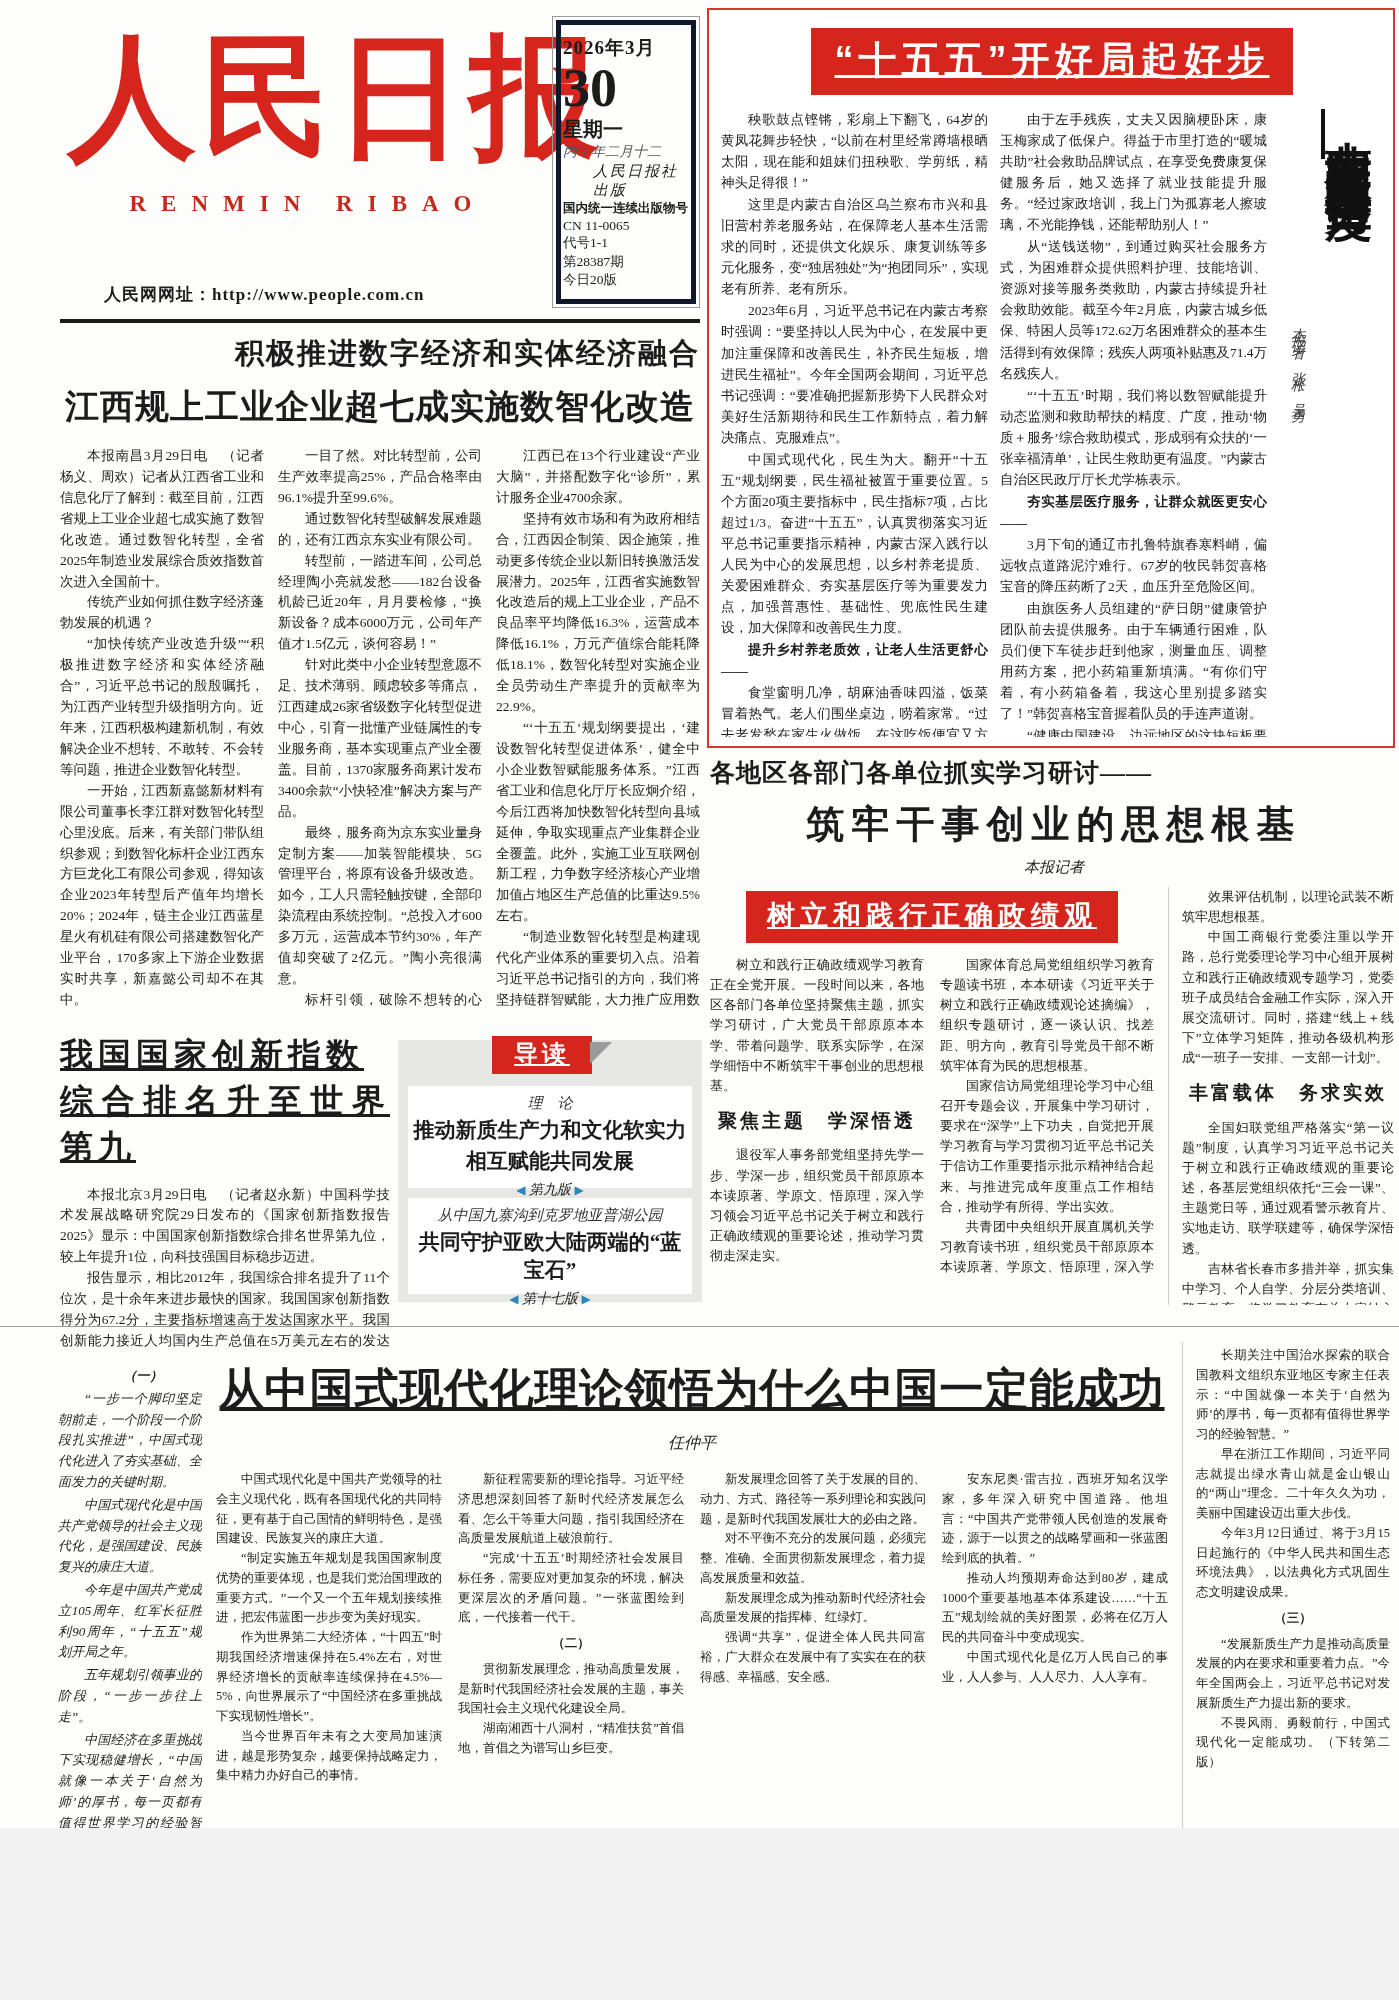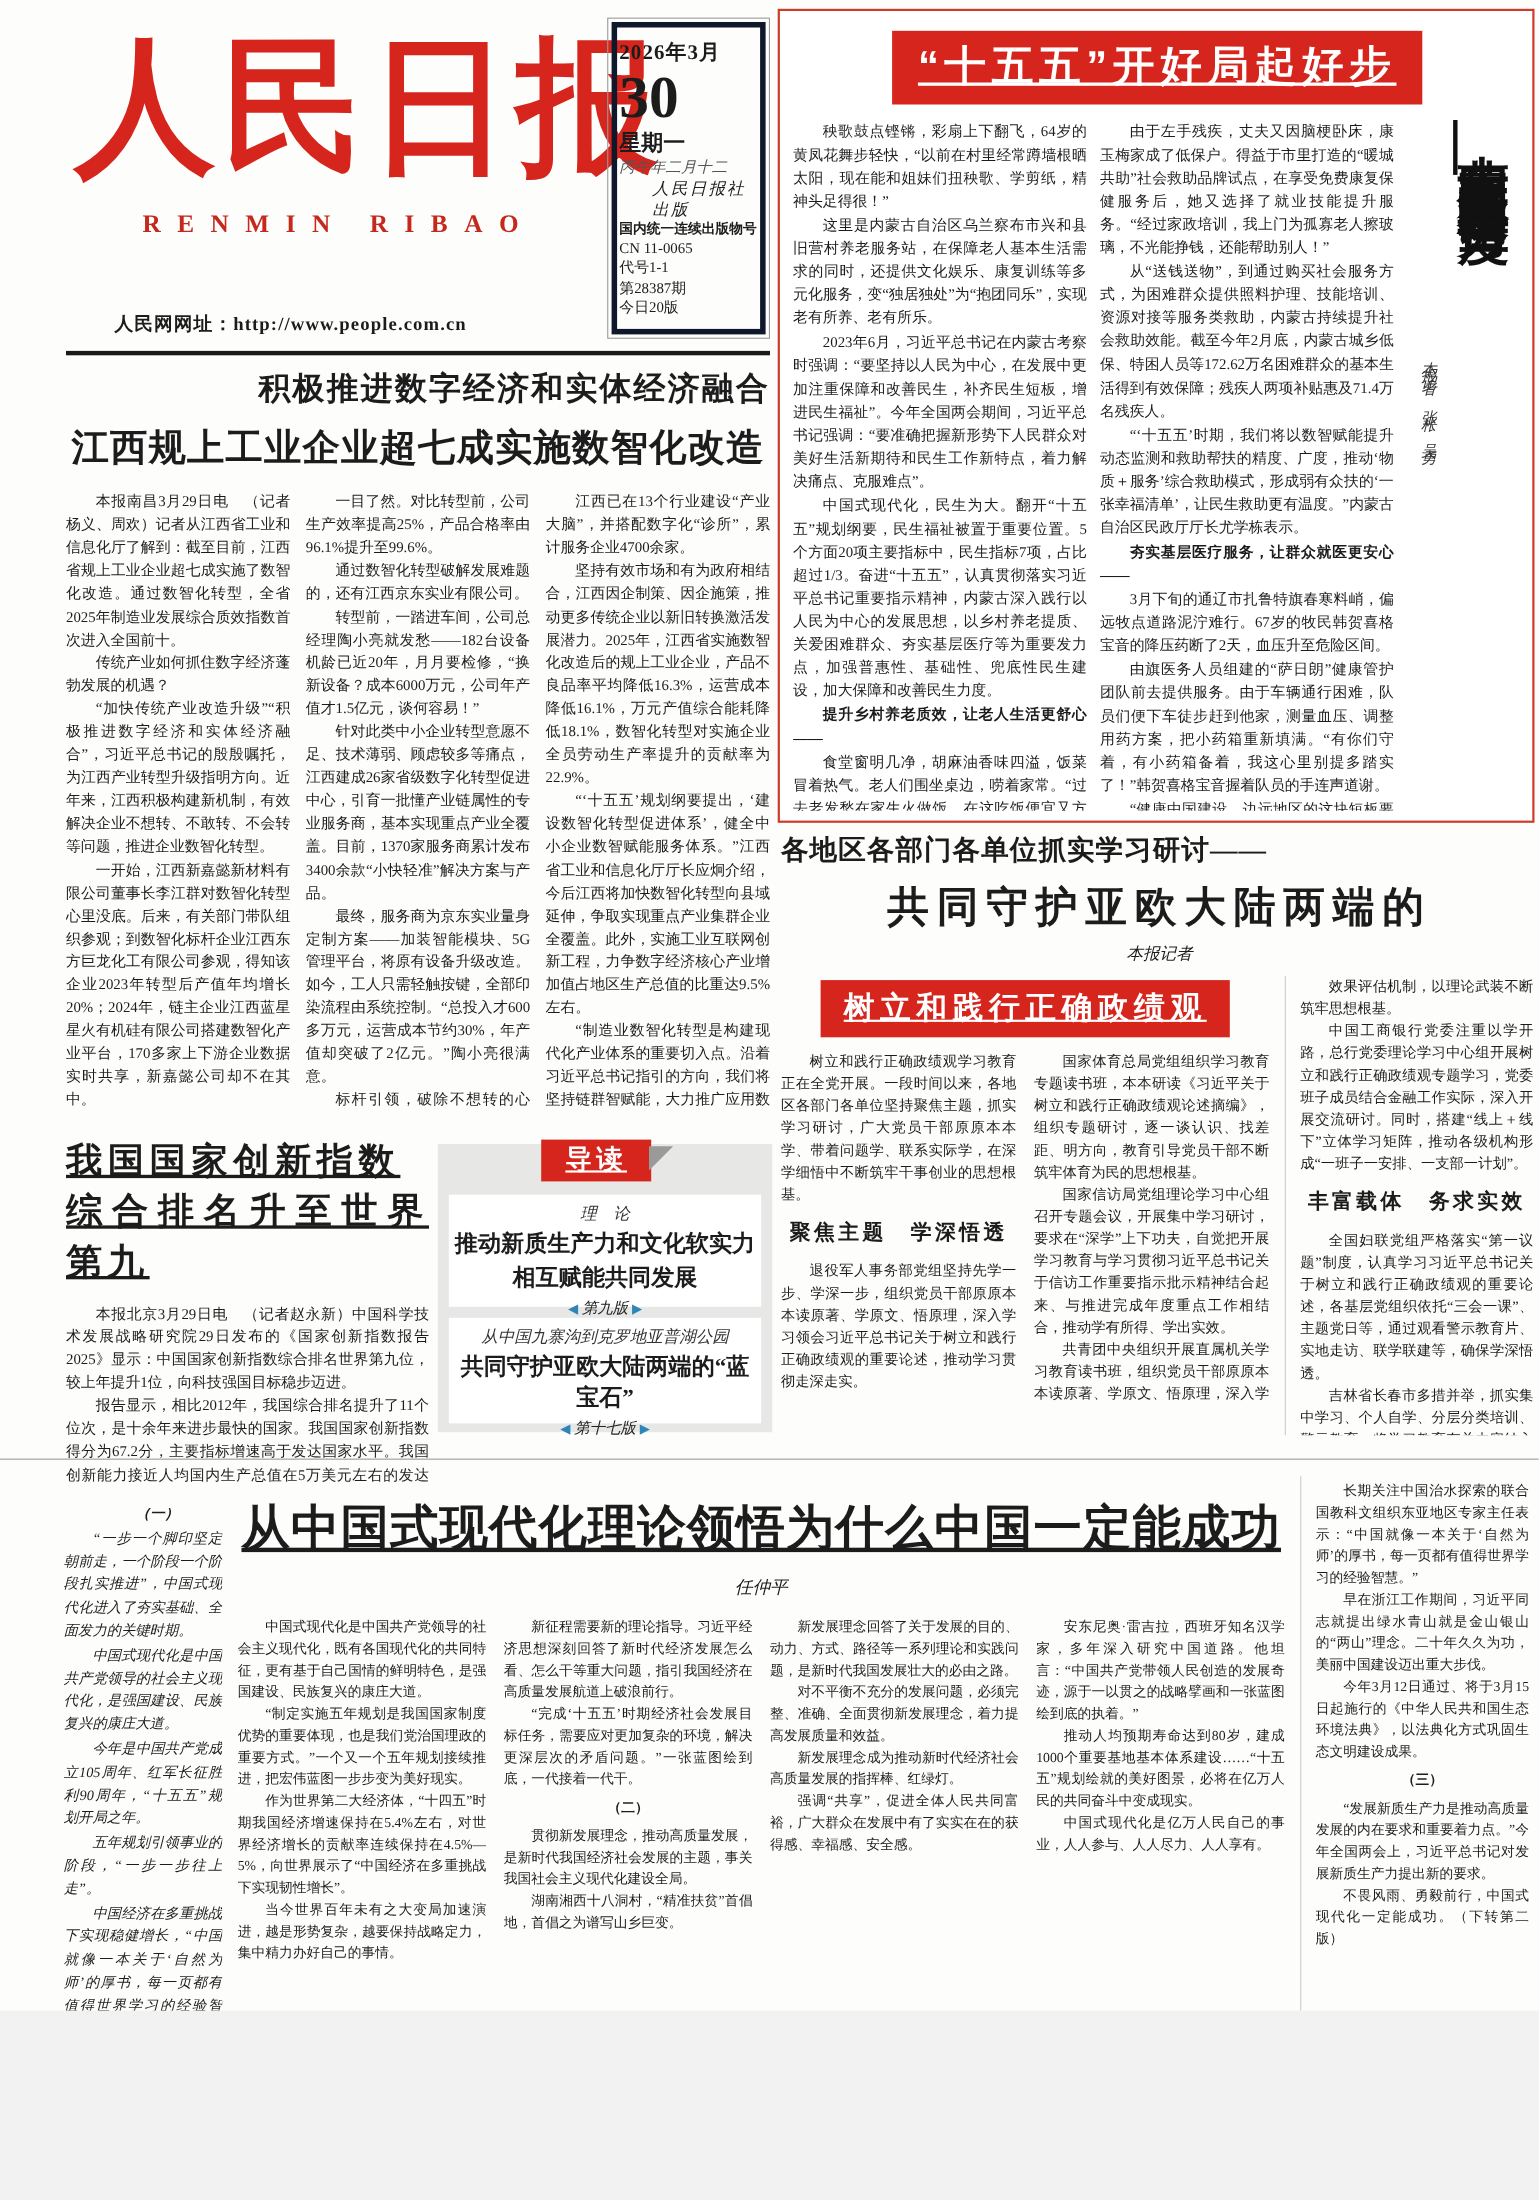--- a/index.html
+++ b/index.html
@@ -219,21 +219,21 @@
     <div class="daodu-card card1">
       <div class="dd-kicker">理　论</div>
       <div class="dd-title">推动新质生产力和文化软实力</div>
       <div class="dd-title">相互赋能共同发展</div>
       <div class="dd-page"><span class="tri">◀</span> <span>第九版</span> <span class="tri">▶</span></div>
     </div>
   </div>
 
   <div class="abs study">
     <div class="st-kicker">各地区各部门各单位抓实学习研讨——</div>
-    <div class="st-headline">共同守护亚欧大陆两端的</div>
+    <div class="st-headline">筑牢干事创业的思想根基</div>
     <div class="st-byline">本报记者</div>
     <div class="st-content">
       <div class="st-left">
         <div class="st-banner sans">树立和践行正确政绩观</div>
         <div class="st-cols">
           <div>
               <p>树立和践行正确政绩观学习教育正在全党开展。一段时间以来，各地区各部门各单位坚持聚焦主题，抓实学习研讨，广大党员干部原原本本学、带着问题学、联系实际学，在深学细悟中不断筑牢干事创业的思想根基。</p>
             </div>
           <div class="col-subhead">聚焦主题　学深悟透</div>
           <div>

